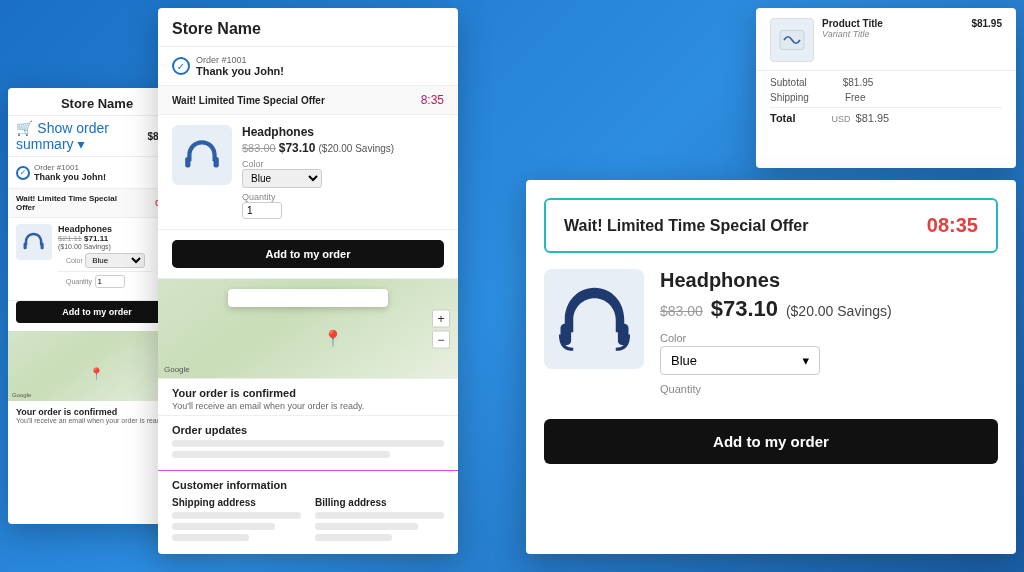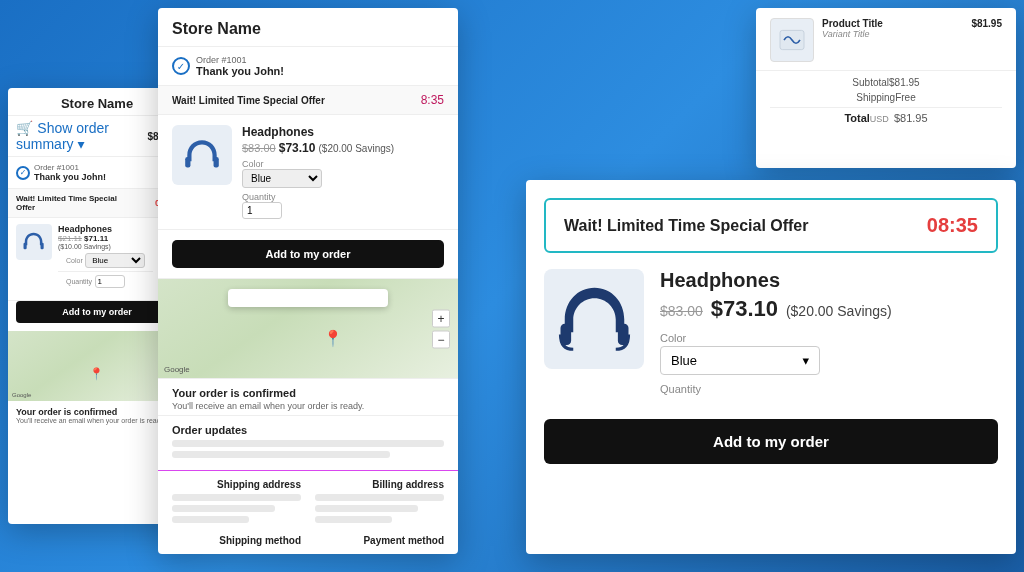--- a/index.html
+++ b/index.html
@@ -497,21 +497,20 @@
       font-weight: 600;
       color: #222;
       margin-bottom: 6px;
     }
     .card-medium .customer-cols {
       display: flex;
       gap: 14px;
     }
     .card-medium .customer-cols .col {
       flex: 1;
-      text-align: right;
     }
     .card-medium .customer-cols .col-title {
       font-size: 10px;
       font-weight: 600;
       color: #222;
       margin-bottom: 4px;
     }
 
     
     .card-top-right {
@@ -552,24 +551,25 @@
       margin-left: auto;
       font-size: 10px;
       font-weight: 600;
       color: #222;
     }
     .card-top-right .summary-rows {
       padding: 6px 14px;
     }
     .card-top-right .summary-row {
       display: flex;
-      justify-content: center;
+      justify-content: flex-start;
       font-size: 10px;
       color: #555;
       margin-bottom: 4px;
+      gap: 36px;
     }
     .card-top-right .summary-row.total {
       font-weight: 700;
       color: #222;
       font-size: 11px;
       border-top: 1px solid #eee;
       padding-top: 4px;
       margin-top: 2px;
     }
     .card-top-right .summary-row .label { color: #555; }
@@ -825,20 +825,21 @@
   <div class="confirmed-section">
     <div class="confirmed-title">Your order is confirmed</div>
     <div class="confirmed-desc">You'll receive an email when your order is ready.</div>
   </div>
   <div class="updates-section">
     <h3>Order updates</h3>
     <div class="placeholder-line full"></div>
     <div class="placeholder-line medium"></div>
   </div>
   <div class="customer-section">
+    <h3>Customer information</h3>
     <div class="customer-cols">
       <div class="col">
         <div class="col-title">Shipping address</div>
         <div class="placeholder-line full"></div>
         <div class="placeholder-line medium"></div>
         <div class="placeholder-line short"></div>
       </div>
       <div class="col">
         <div class="col-title">Billing address</div>
         <div class="placeholder-line full"></div>

